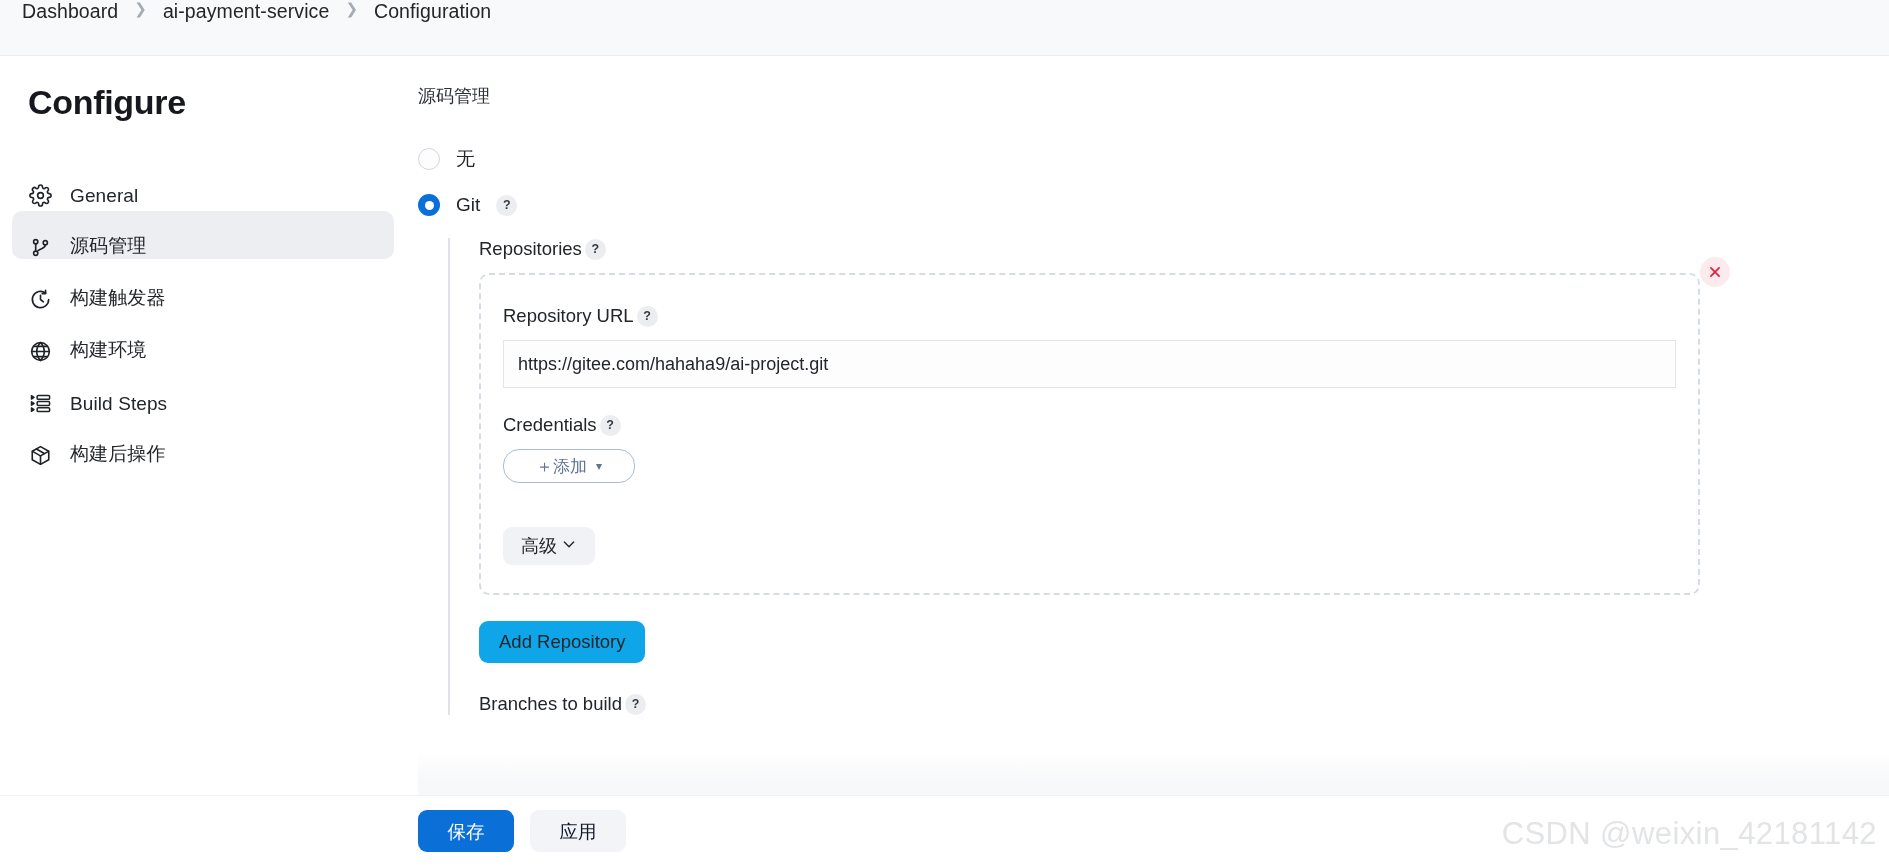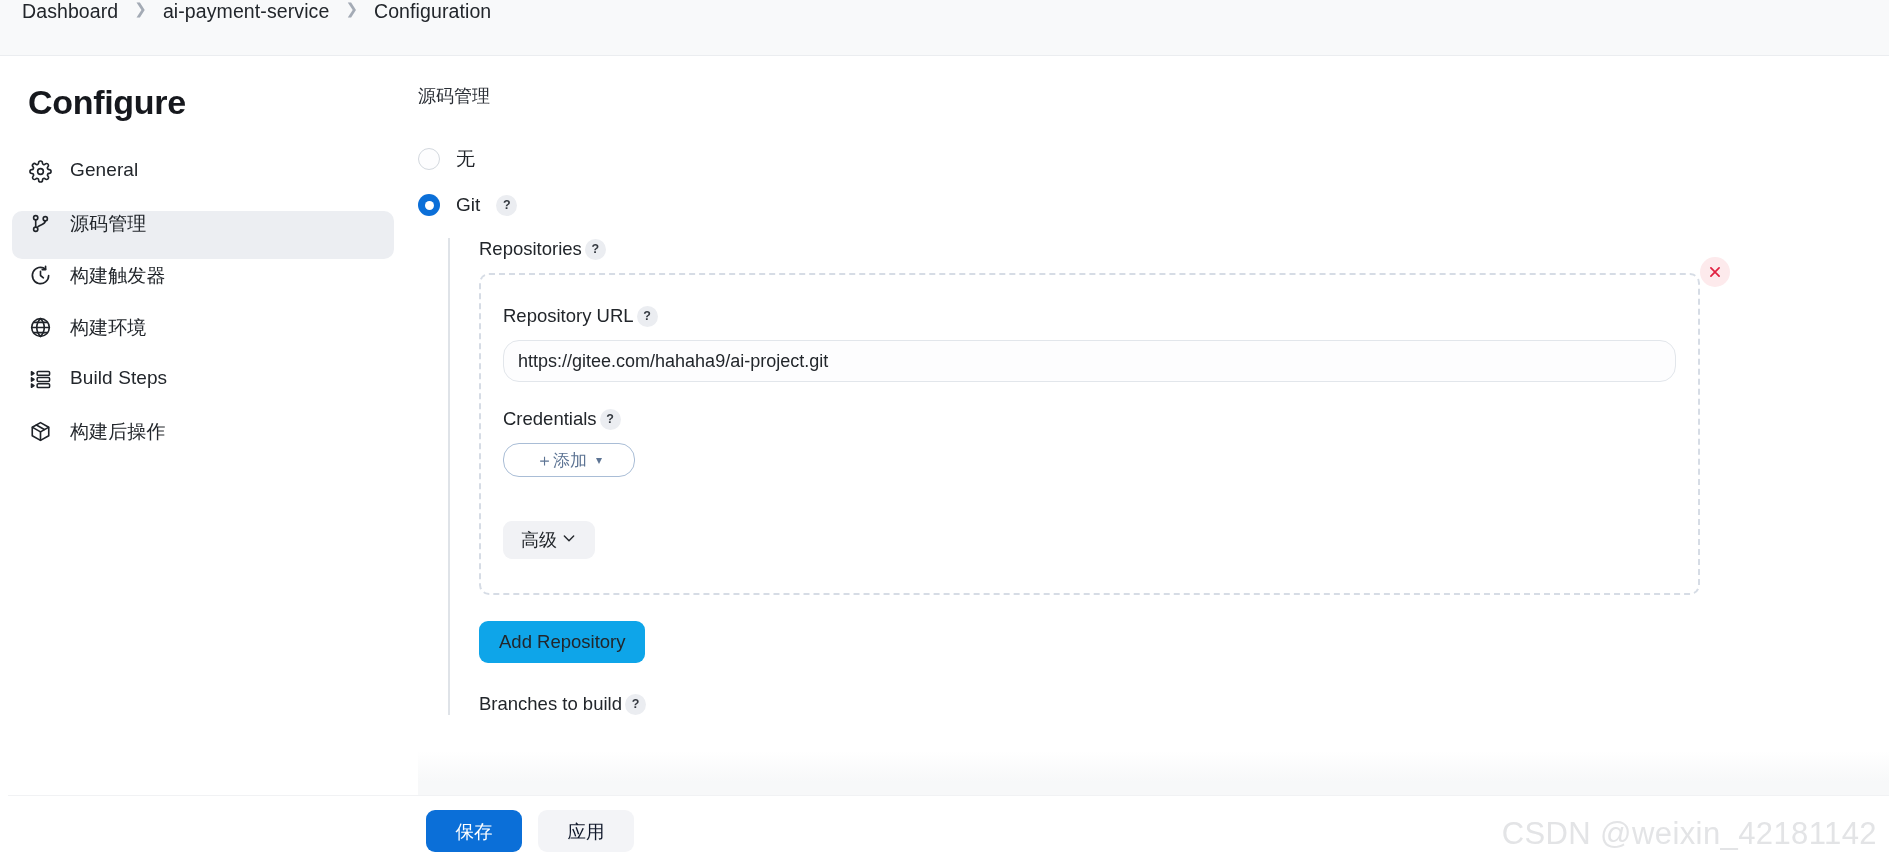--- a/index.html
+++ b/index.html
@@ -58,21 +58,21 @@
     font-size: 34px;
     font-weight: bold;
     letter-spacing: -.3px;
     color: #16181d;
     padding-left: 28px;
     margin: 0 0 38px 0;
     line-height: 1.1;
   }
   .side-item {
     display: flex;
-    align-items: flex-start;
+    align-items: flex-end;
     height: 48px;
     margin: 0 24px 4px 12px;
     padding-left: 16px;
     border-radius: 10px;
     gap: 18px;
     cursor: pointer;
   }
   .side-item.active { background: #eceef2; }
   .side-icon {
     width: 24px; height: 24px;
@@ -182,23 +182,23 @@
     background: #fdeaec;
     border: none;
     display: flex; align-items: center; justify-content: center;
     cursor: pointer;
     padding: 0;
   }
   #repo-delete svg { display: block; }
 
   .input-text {
     width: 100%;
-    height: 42px;
+    height: 48px;
     border: 1.5px solid #e2e6eb;
-    border-radius: 16px;
+    border-radius: 0;
     background: #fdfdfe;
     font-family: "Liberation Sans", sans-serif;
     font-size: 18px;
     color: #22262b;
     padding: 0 14px;
     outline: none;
     margin-bottom: 26px;
     display: block;
   }
   .select-wrap {
@@ -267,21 +267,21 @@
     color: #22262b;
     font-family: "Liberation Sans", sans-serif;
     font-size: 18.5px;
     cursor: pointer;
   }
   #branches-row { margin-top: 30px; }
 
   
   #footer-bar {
     position: absolute;
-    left: 8px; right: 0; bottom: 0;
+    left: 0; right: 0; bottom: 0;
     height: 71px;
     background: #ffffff;
     border-top: 1px solid #f1f2f4;
     display: flex;
     align-items: center;
     padding-left: 418px;
     z-index: 5;
   }
   #footer-inner {
     display: flex;

